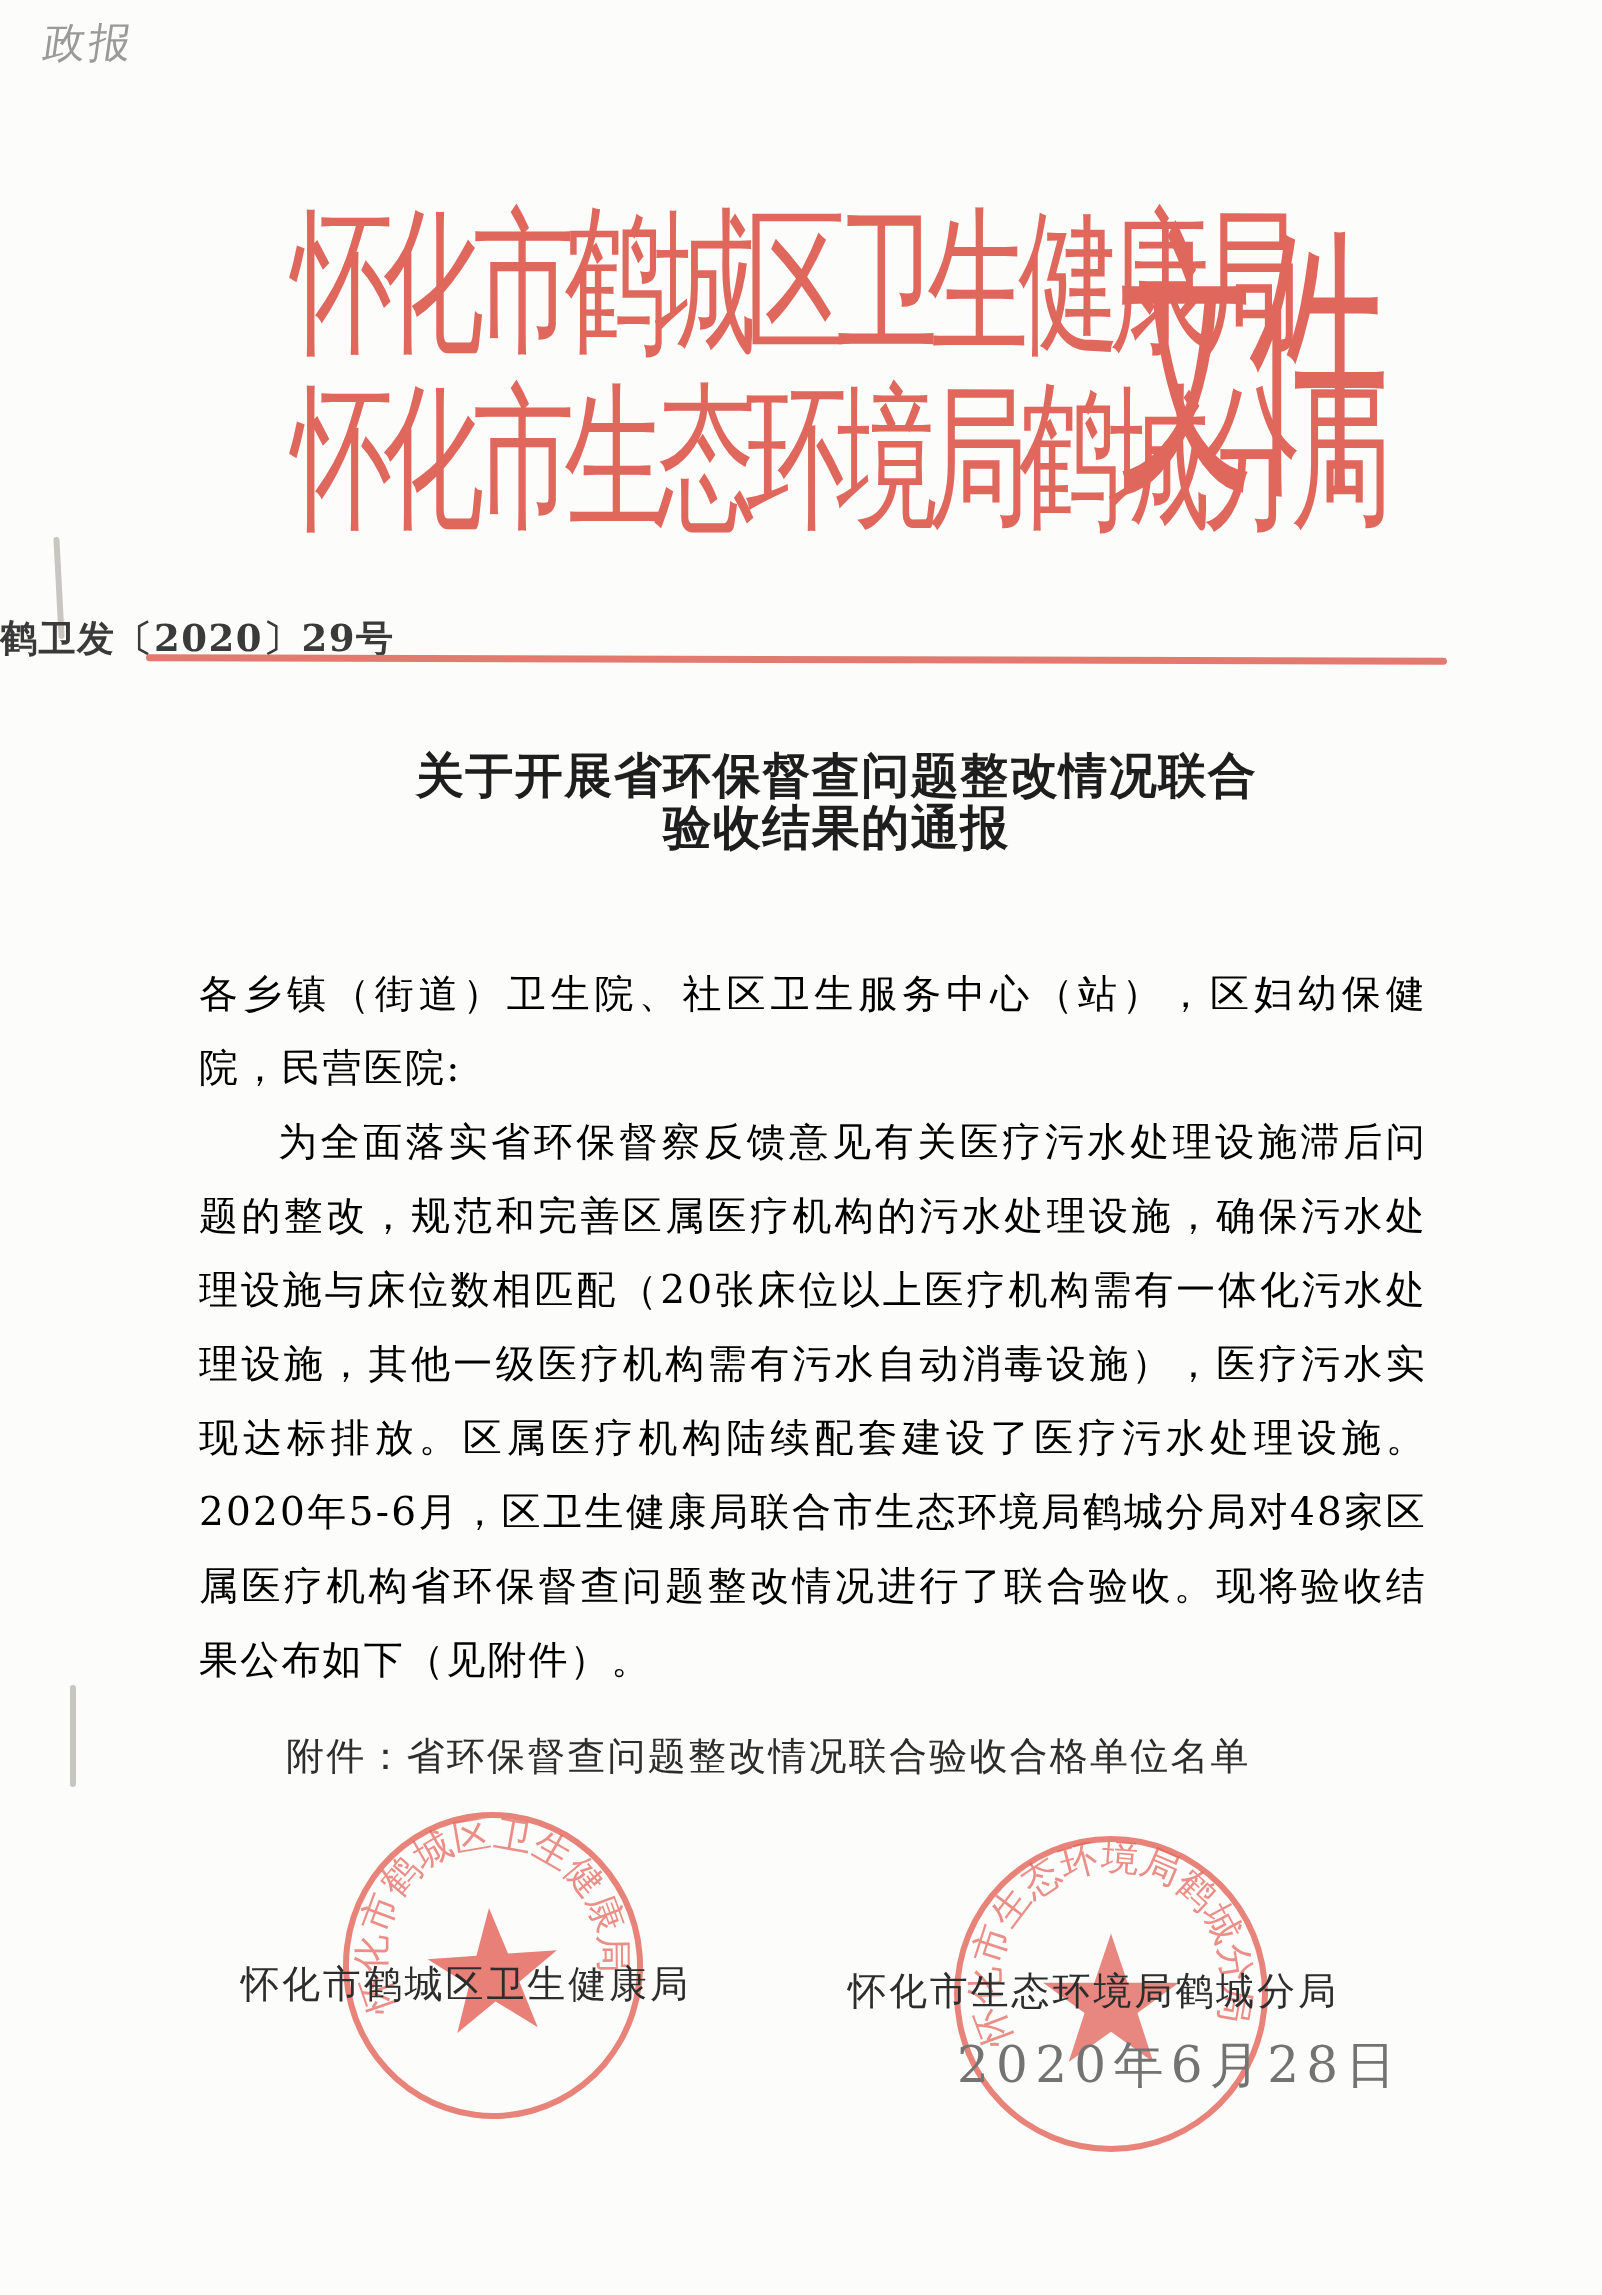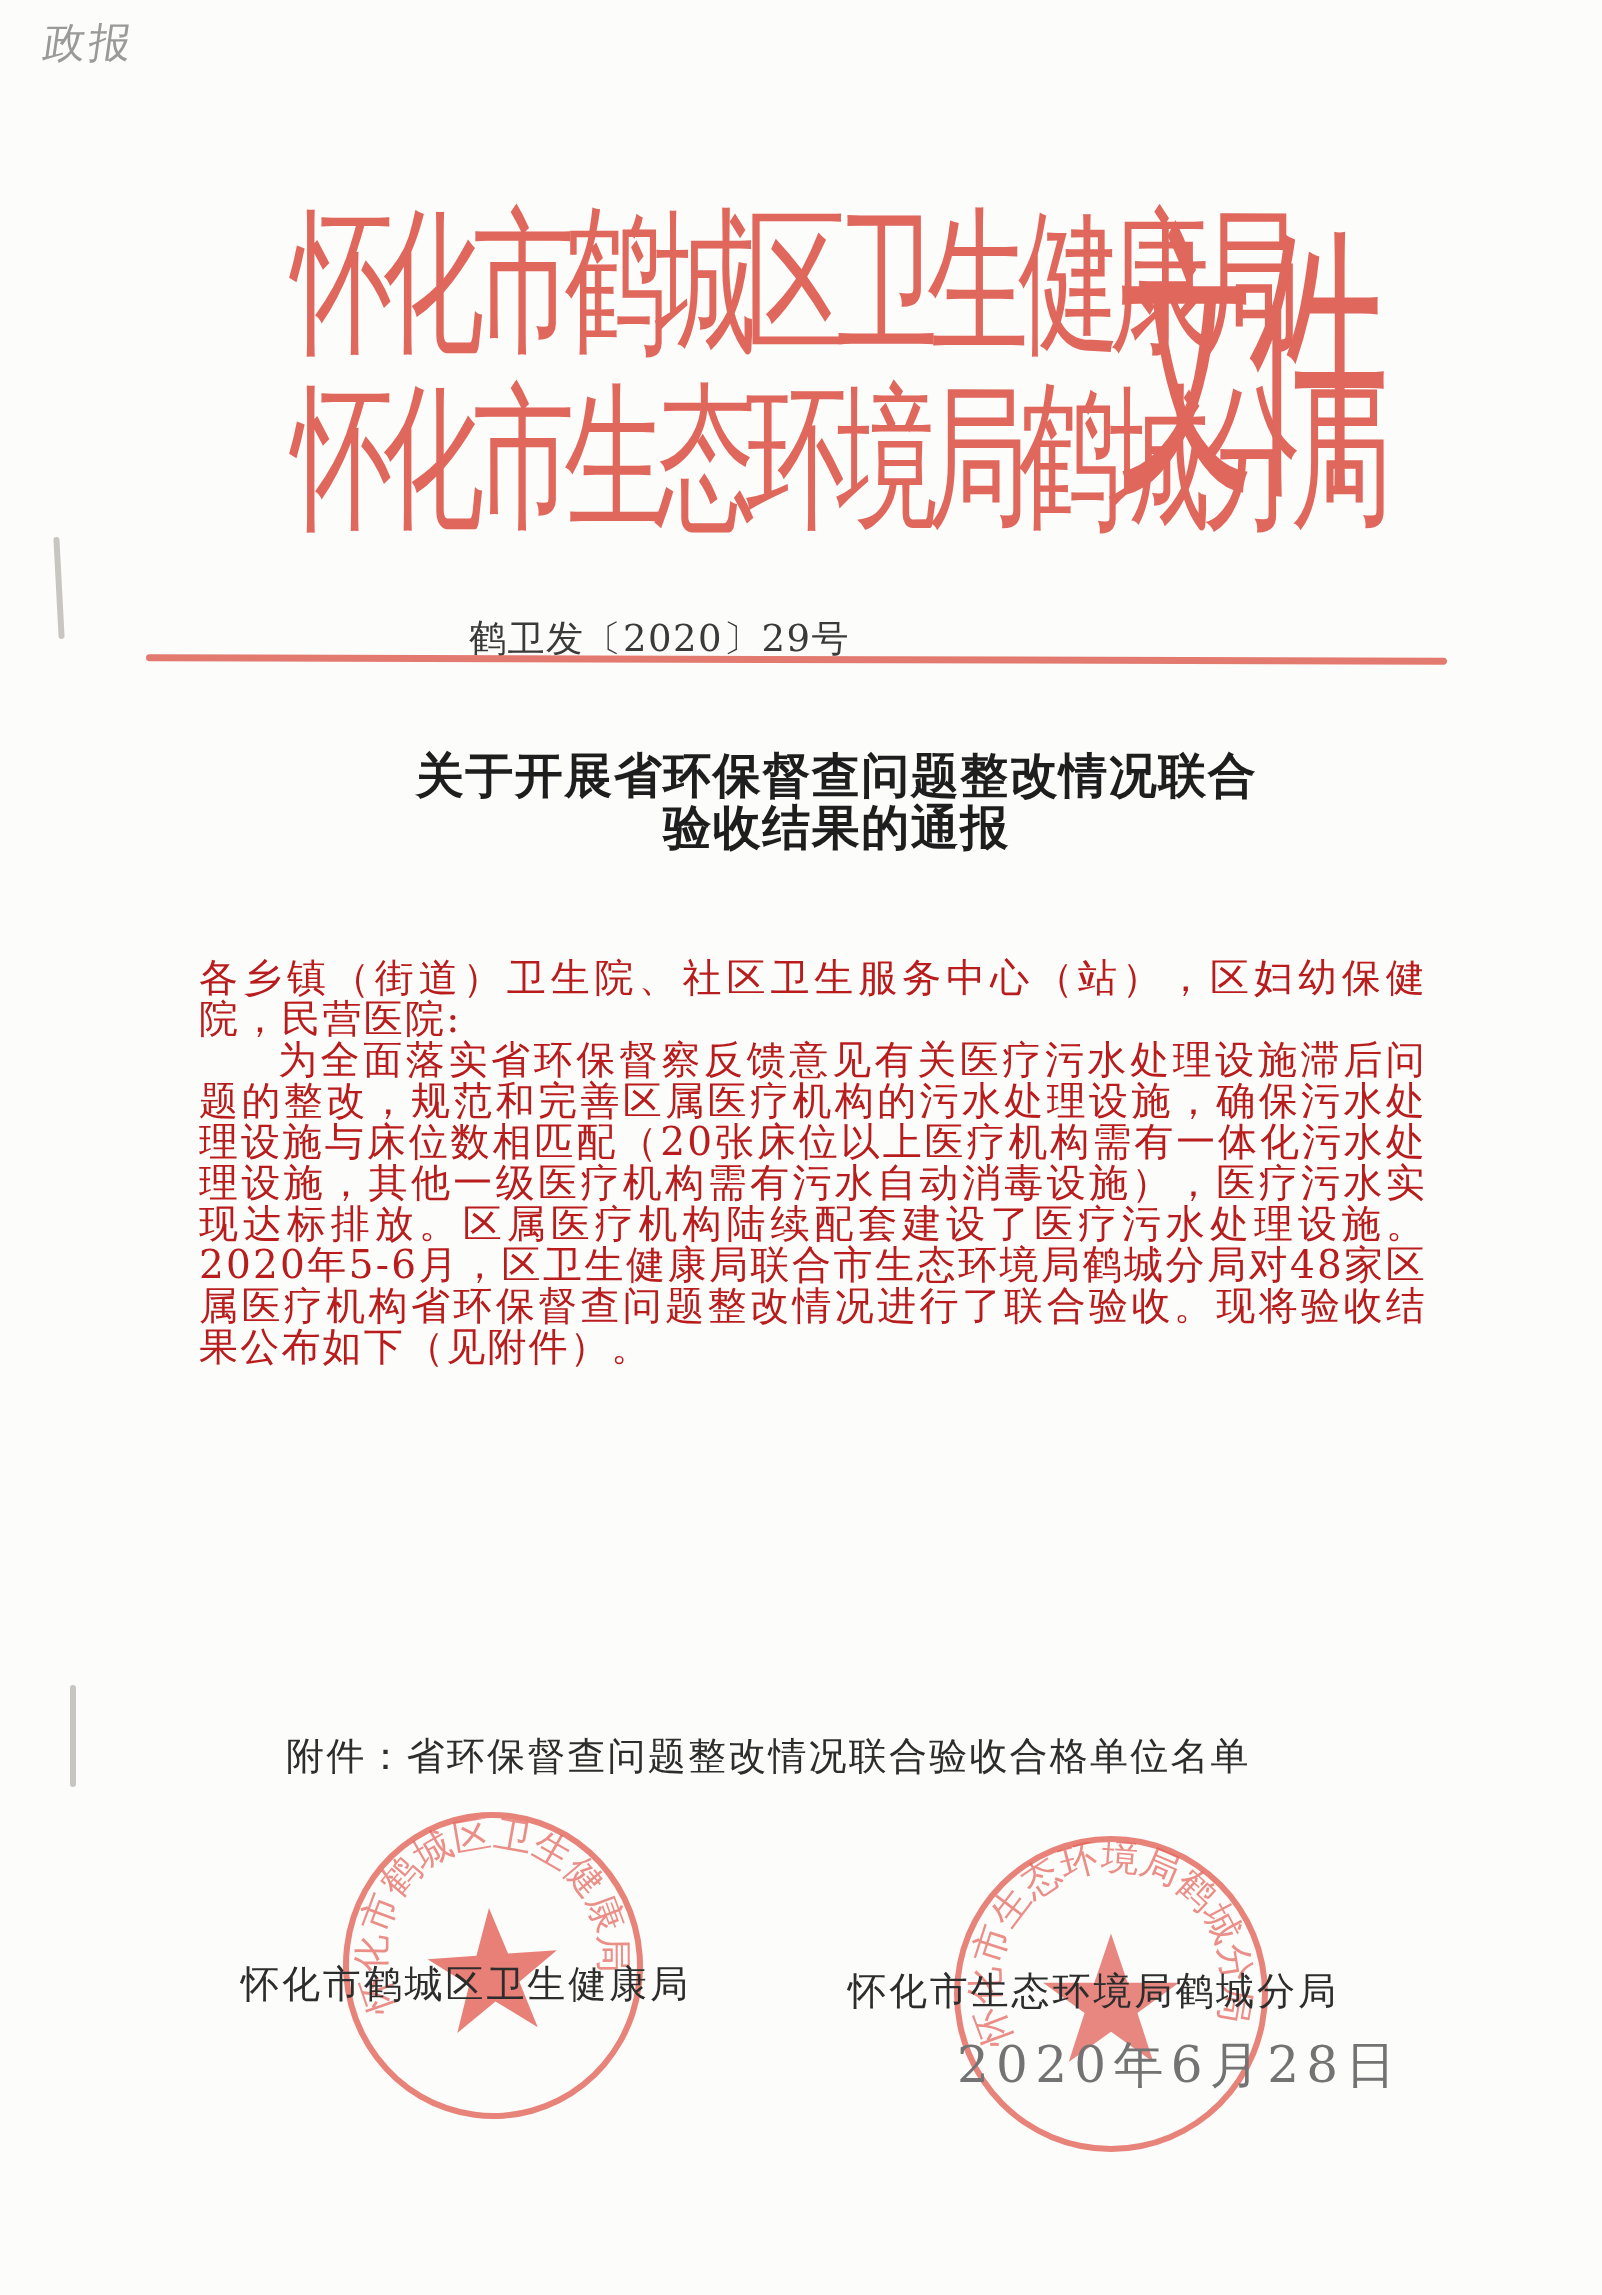--- a/index.html
+++ b/index.html
@@ -30,38 +30,38 @@
     transform: scaleY(1.55); transform-origin: top left; letter-spacing: -10.2px;
   }
   .red-line.l1 { top: 29px; }
   .red-line.l2 { top: 205px; }
   .red-wenjian {
     position: absolute; left: 826px; top: 44px; font-family: "DejaVu Sans", sans-serif;
     font-size: 139px; font-weight: 300; line-height: 1; white-space: nowrap;
     transform: scaleY(2.05); transform-origin: top left; letter-spacing: -7.3px;
   }
   .doc-number {
-    position: absolute; left: 0; width: 1319px; top: 614px; text-align: center;
-    font-size: 37px; color: #3a3a3a; letter-spacing: 1.5px;
+    position: absolute; left: 0; width: 1319px; top: 614px; 
+    font-size: 37px; color: #3a3a3a; letter-spacing: 1.5px; font-weight: bold;
   }
   .red-rule {
     position: absolute; left: 146px; top: 656px; width: 1301px; height: 7.3px;
     background: #e27a70; border-radius: 3.7px; transform: rotate(0.15deg);
   }
   .title {
     position: absolute; left: 0; width: 1603px; text-align: center;
     font-family: "DejaVu Sans", sans-serif; font-weight: bold; font-size: 48px;
     color: #1e1e1e; letter-spacing: 1.5px; margin-left: 35px;
   }
   .title.t1 { top: 744px; }
   .title.t2 { top: 796px; text-align: center; }
 
   .body-text {
     position: absolute; left: 199px; top: 957px; width: 1228px;
-    font-size: 39px; line-height: 41px; color: #b91c1c; letter-spacing: 2.2px;
+    font-size: 39px; line-height: 74px; color: #000000; letter-spacing: 2.2px;
   }
   .body-text p { margin: 0; text-align: justify; }
   .body-text .indent { text-indent: 79px; }
 
   .attachment {
     position: absolute; left: 286px; top: 1731px; font-size: 38px; color: #2d2d2d; letter-spacing: 2.2px; text-align: right;
   }
   .stamp {
     position: absolute; border-radius: 50%; border: 6.6px solid rgba(226,96,86,0.78);
     box-sizing: border-box;

